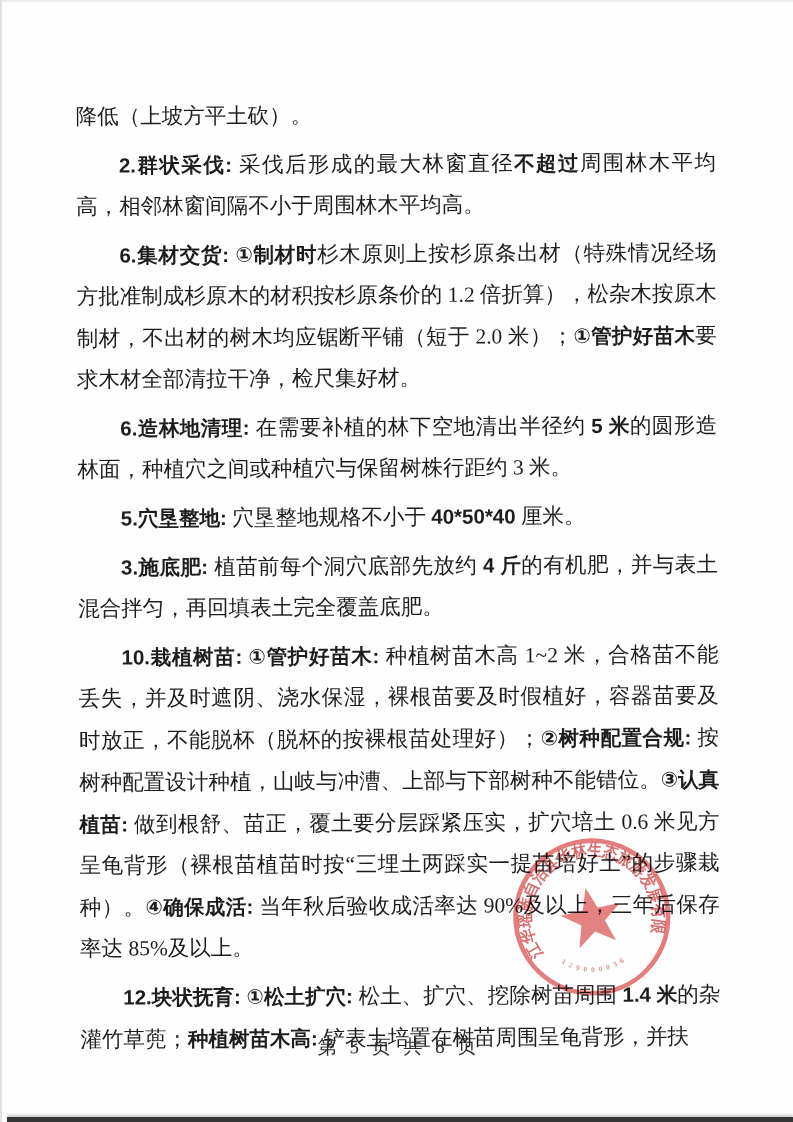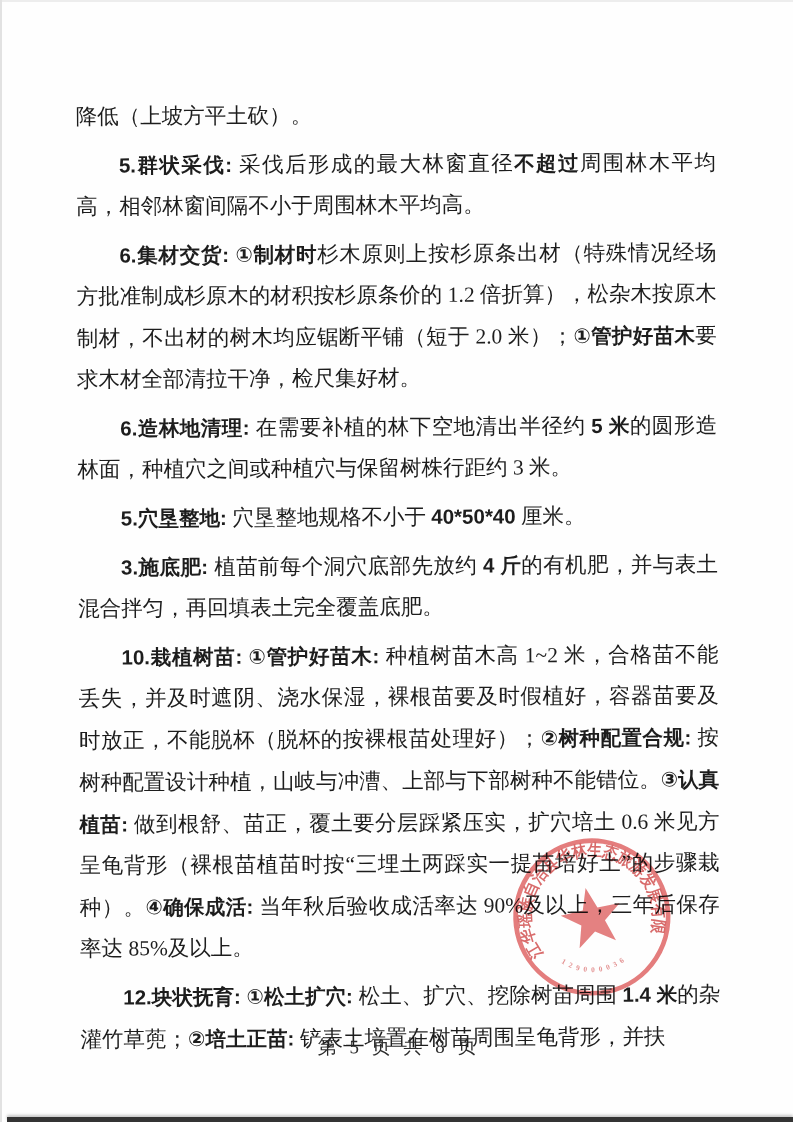--- a/index.html
+++ b/index.html
@@ -67,27 +67,27 @@
     box-shadow:0 -2px 3px rgba(0,0,0,0.22);
   }
 </style>
 </head>
 <body>
 
 <div class="sheet">
   <div class="rot">
     <div class="content" id="doc-body">
         <p class="para"><span class="run">降低（上坡方平土砍）。</span></p>
-        <p class="para indent"><span class="run b">5.群状采伐: </span><span class="run">采伐后形成的最大林窗直径</span><span class="run b">不超过</span><span class="run">周围林木平均高，相邻林窗间隔不小于周围林木平均高。</span></p>
+        <p class="para indent"><span class="run b">2.群状采伐: </span><span class="run">采伐后形成的最大林窗直径</span><span class="run b">不超过</span><span class="run">周围林木平均高，相邻林窗间隔不小于周围林木平均高。</span></p>
         <p class="para indent"><span class="run b">6.集材交货: ①制材时</span><span class="run">杉木原则上按杉原条出材（特殊情况经场方批准制成杉原木的材积按杉原条价的 1.2 倍折算），松杂木按原木制材，不出材的树木均应锯断平铺（短于 2.0 米）；</span><span class="run b">①管护好苗木</span><span class="run">要求木材全部清拉干净，检尺集好材。</span></p>
         <p class="para indent"><span class="run b">6.造林地清理: </span><span class="run">在需要补植的林下空地清出半径约 </span><span class="run b">5 米</span><span class="run">的圆形造林面，种植穴之间或种植穴与保留树株行距约 3 米。</span></p>
         <p class="para indent"><span class="run b">5.穴垦整地: </span><span class="run">穴垦整地规格不小于 </span><span class="run b">40*50*40</span><span class="run"> 厘米。</span></p>
         <p class="para indent"><span class="run b">3.施底肥: </span><span class="run">植苗前每个洞穴底部先放约 </span><span class="run b">4 斤</span><span class="run">的有机肥，并与表土混合拌匀，再回填表土完全覆盖底肥。</span></p>
         <p class="para indent"><span class="run b">10.栽植树苗: ①管护好苗木: </span><span class="run">种植树苗木高 1~2 米，合格苗不能丢失，并及时遮阴、浇水保湿，裸根苗要及时假植好，容器苗要及时放正，不能脱杯（脱杯的按裸根苗处理好）；</span><span class="run b">②树种配置合规: </span><span class="run">按树种配置设计种植，山岐与冲漕、上部与下部树种不能错位。</span><span class="run b">③认真植苗: </span><span class="run">做到根舒、苗正，覆土要分层踩紧压实，扩穴培土 0.6 米见方呈龟背形（裸根苗植苗时按“三埋土两踩实一提苗培好土”的步骤栽种）。</span><span class="run b">④确保成活: </span><span class="run">当年秋后验收成活率达 90%及以上，三年后保存率达 85%及以上。</span></p>
-        <p class="para indent"><span class="run b">12.块状抚育: ①松土扩穴: </span><span class="run">松土、扩穴、挖除树苗周围 </span><span class="run b">1.4 米</span><span class="run">的杂灌竹草蔸；</span><span class="run b">②培土正苗: </span><span class="run">铲表土培置在树苗周围呈龟背形，并扶</span></p>
+        <p class="para indent"><span class="run b">12.块状抚育: ①松土扩穴: </span><span class="run">松土、扩穴、挖除树苗周围 </span><span class="run b">1.4 米</span><span class="run">的杂灌竹草蔸；</span><span class="run b">种植树苗木高: </span><span class="run">铲表土培置在树苗周围呈龟背形，并扶</span></p>
       </div>
 
     <div class="footer">第 5 页 共 8 页</div>
 
     <div class="stamp">
       <svg viewBox="0 0 170 170" xmlns="http://www.w3.org/2000/svg">
         <circle cx="85" cy="85" r="72" fill="none" stroke="#d94f4f" stroke-width="4.5" opacity="0.9"></circle>
         <polygon points="85,57 92.1,77.3 113.5,77.7 96.4,90.7 102.6,111.3 85,99 67.4,111.3 73.6,90.7 56.5,77.7 77.9,77.3" fill="#d94f4f" opacity="0.88"></polygon>
         <defs>
           <path id="sealArcTop" d="M 32.4 109.5 A 58 58 0 1 1 137.6 109.5" fill="none"></path>

